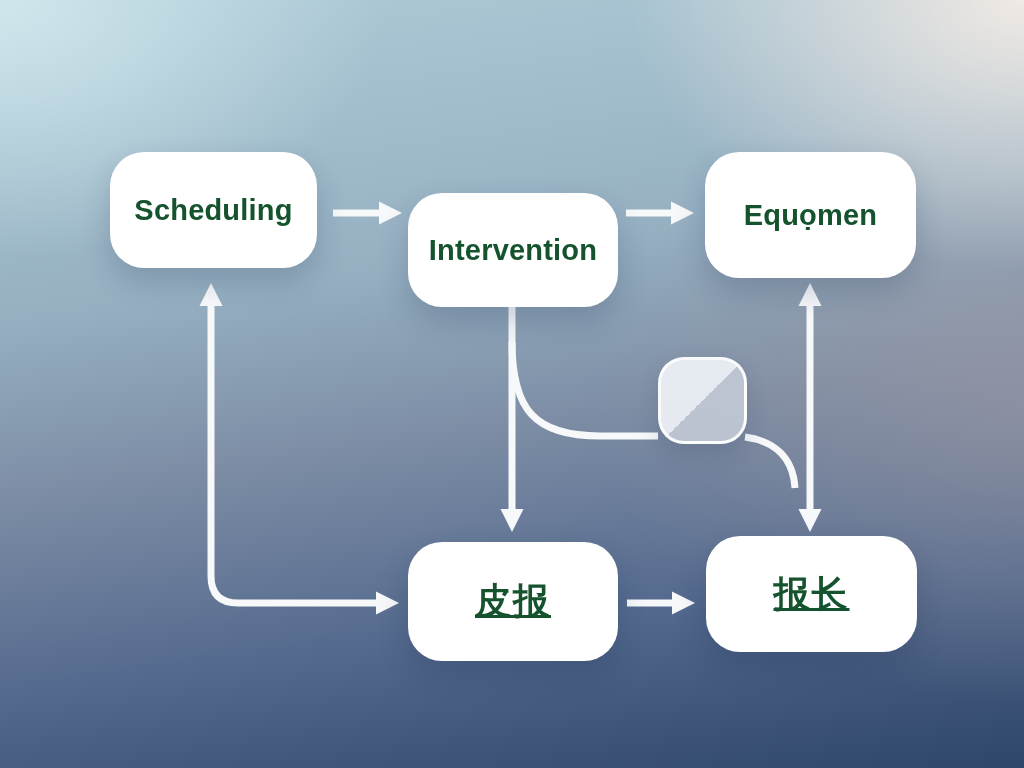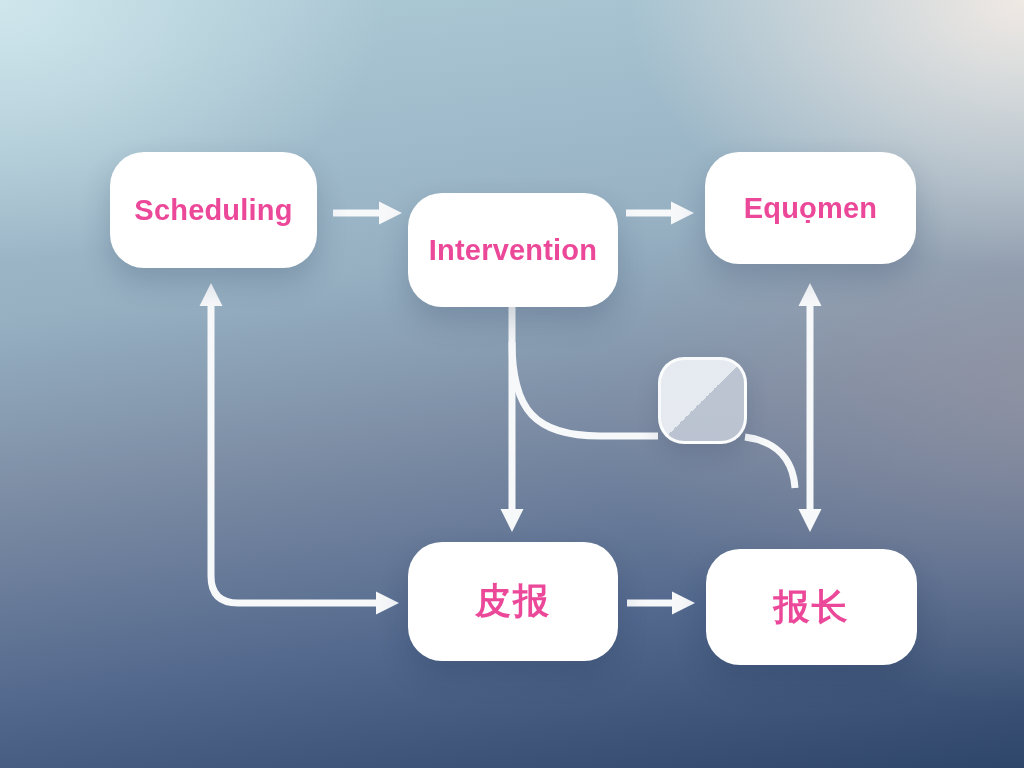--- a/index.html
+++ b/index.html
@@ -20,33 +20,33 @@
   .node {
     position: absolute;
     background: #ffffff;
     border-radius: 34px;
     box-shadow: 0 14px 30px rgba(25, 40, 75, 0.20);
     display: flex;
     align-items: center;
     justify-content: center;
   }
   .node-label {
-    color: #ec4899;
+    color: #14532d;
     font-weight: 700;
     font-size: 29px;
     letter-spacing: 0.2px;
     white-space: nowrap;
   }
-  .node-label.cjk { font-size: 36px; letter-spacing: 2px; }
+  .node-label.cjk { font-size: 36px; letter-spacing: 2px; text-decoration: underline; }
 
   #node-scheduling   { left: 110px; top: 152px; width: 207px; height: 116px; }
   #node-intervention { left: 408px; top: 152px; width: 210px; height: 114px; margin-top: 41px; }
-  #node-equipment    { left: 705px; top: 152px; width: 211px; height: 112px; }
+  #node-equipment    { left: 705px; top: 152px; width: 211px; height: 126px; }
   #node-report-left  { left: 408px; top: 542px; width: 210px; height: 119px; }
-  #node-report-right { left: 706px; top: 549px; width: 211px; height: 116px; }
+  #node-report-right { left: 706px; top: 536px; width: 211px; height: 116px; }
 
   .squircle {
     position: absolute;
     left: 658px; top: 357px;
     width: 89px; height: 87px;
     border-radius: 26px;
     border: 3px solid rgba(255,255,255,0.9);
     background: linear-gradient(135deg,
       rgba(233,237,243,0.97) 0%, rgba(233,237,243,0.97) 50%,
       rgba(194,201,214,0.90) 50%, rgba(194,201,214,0.90) 100%);

